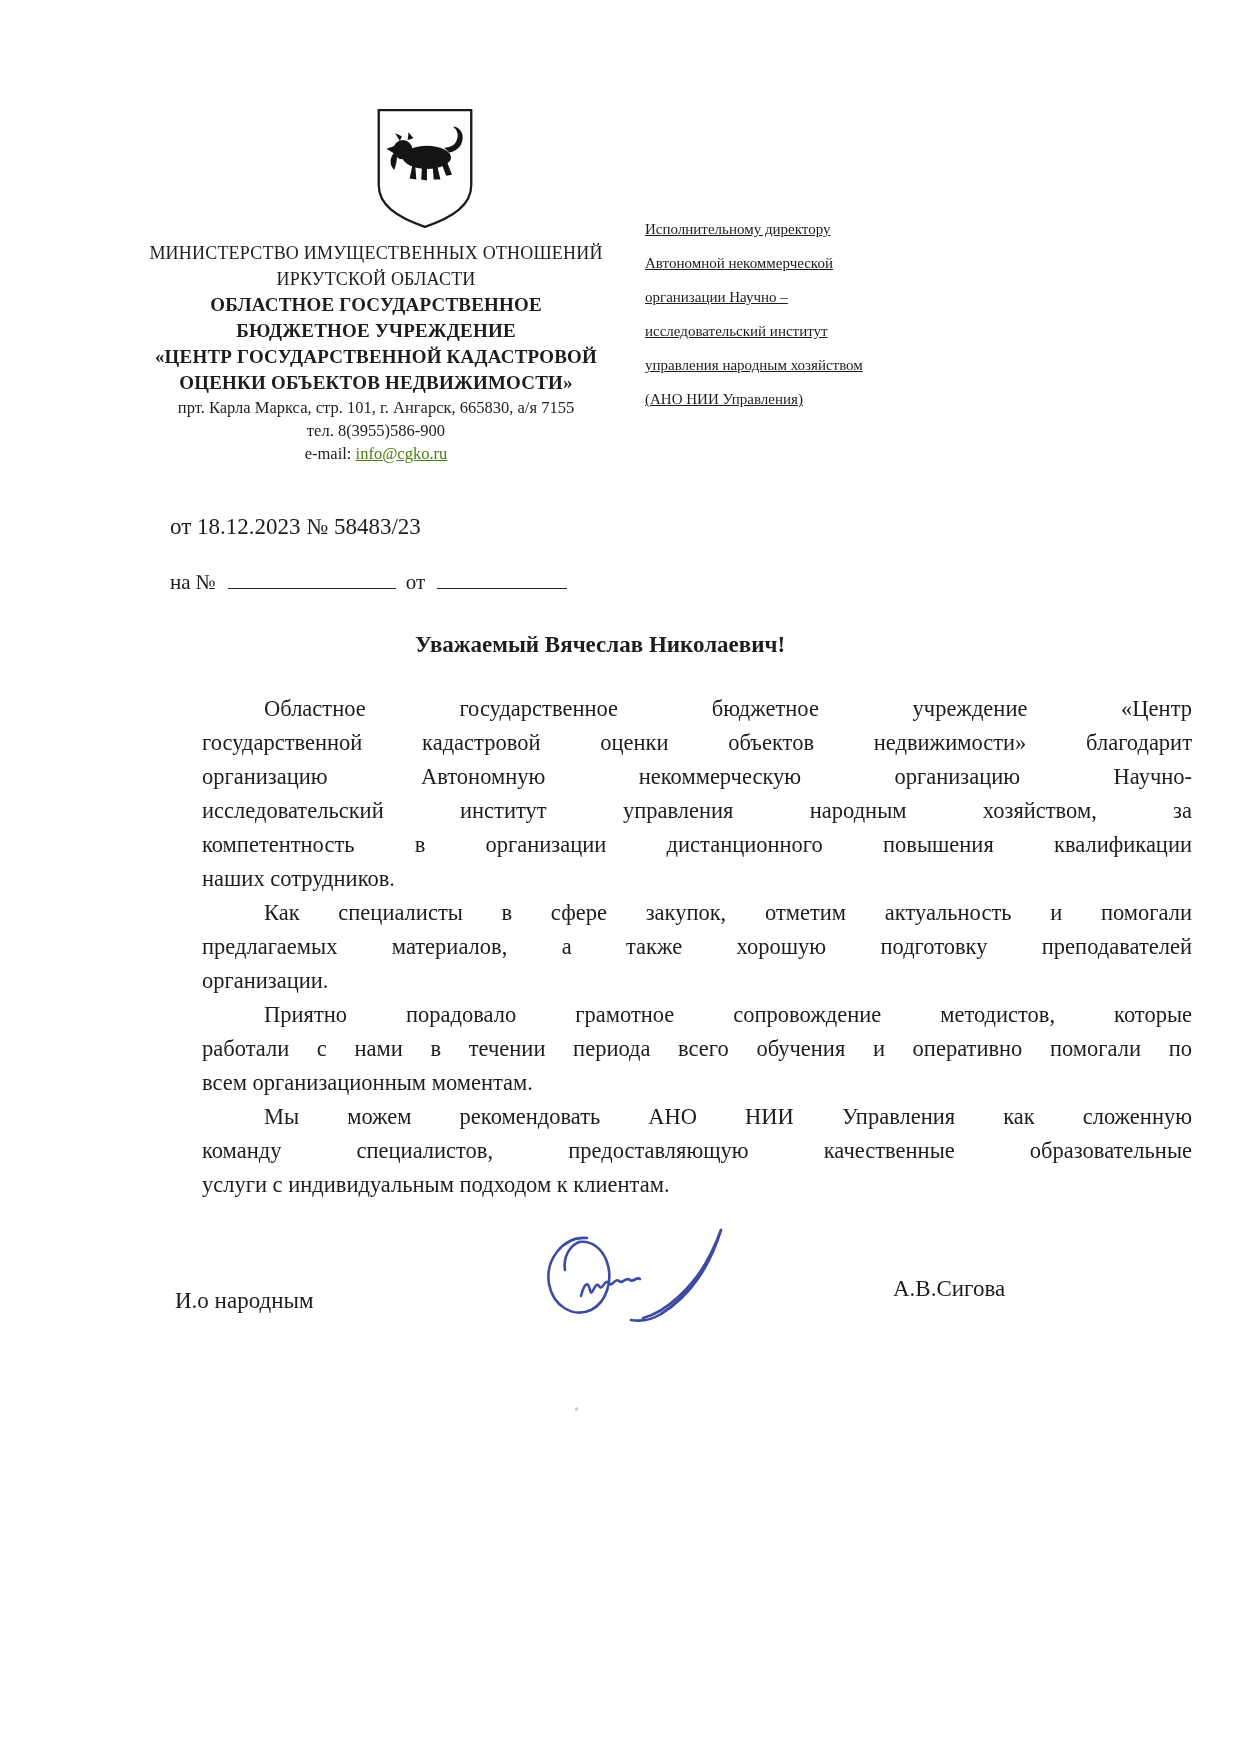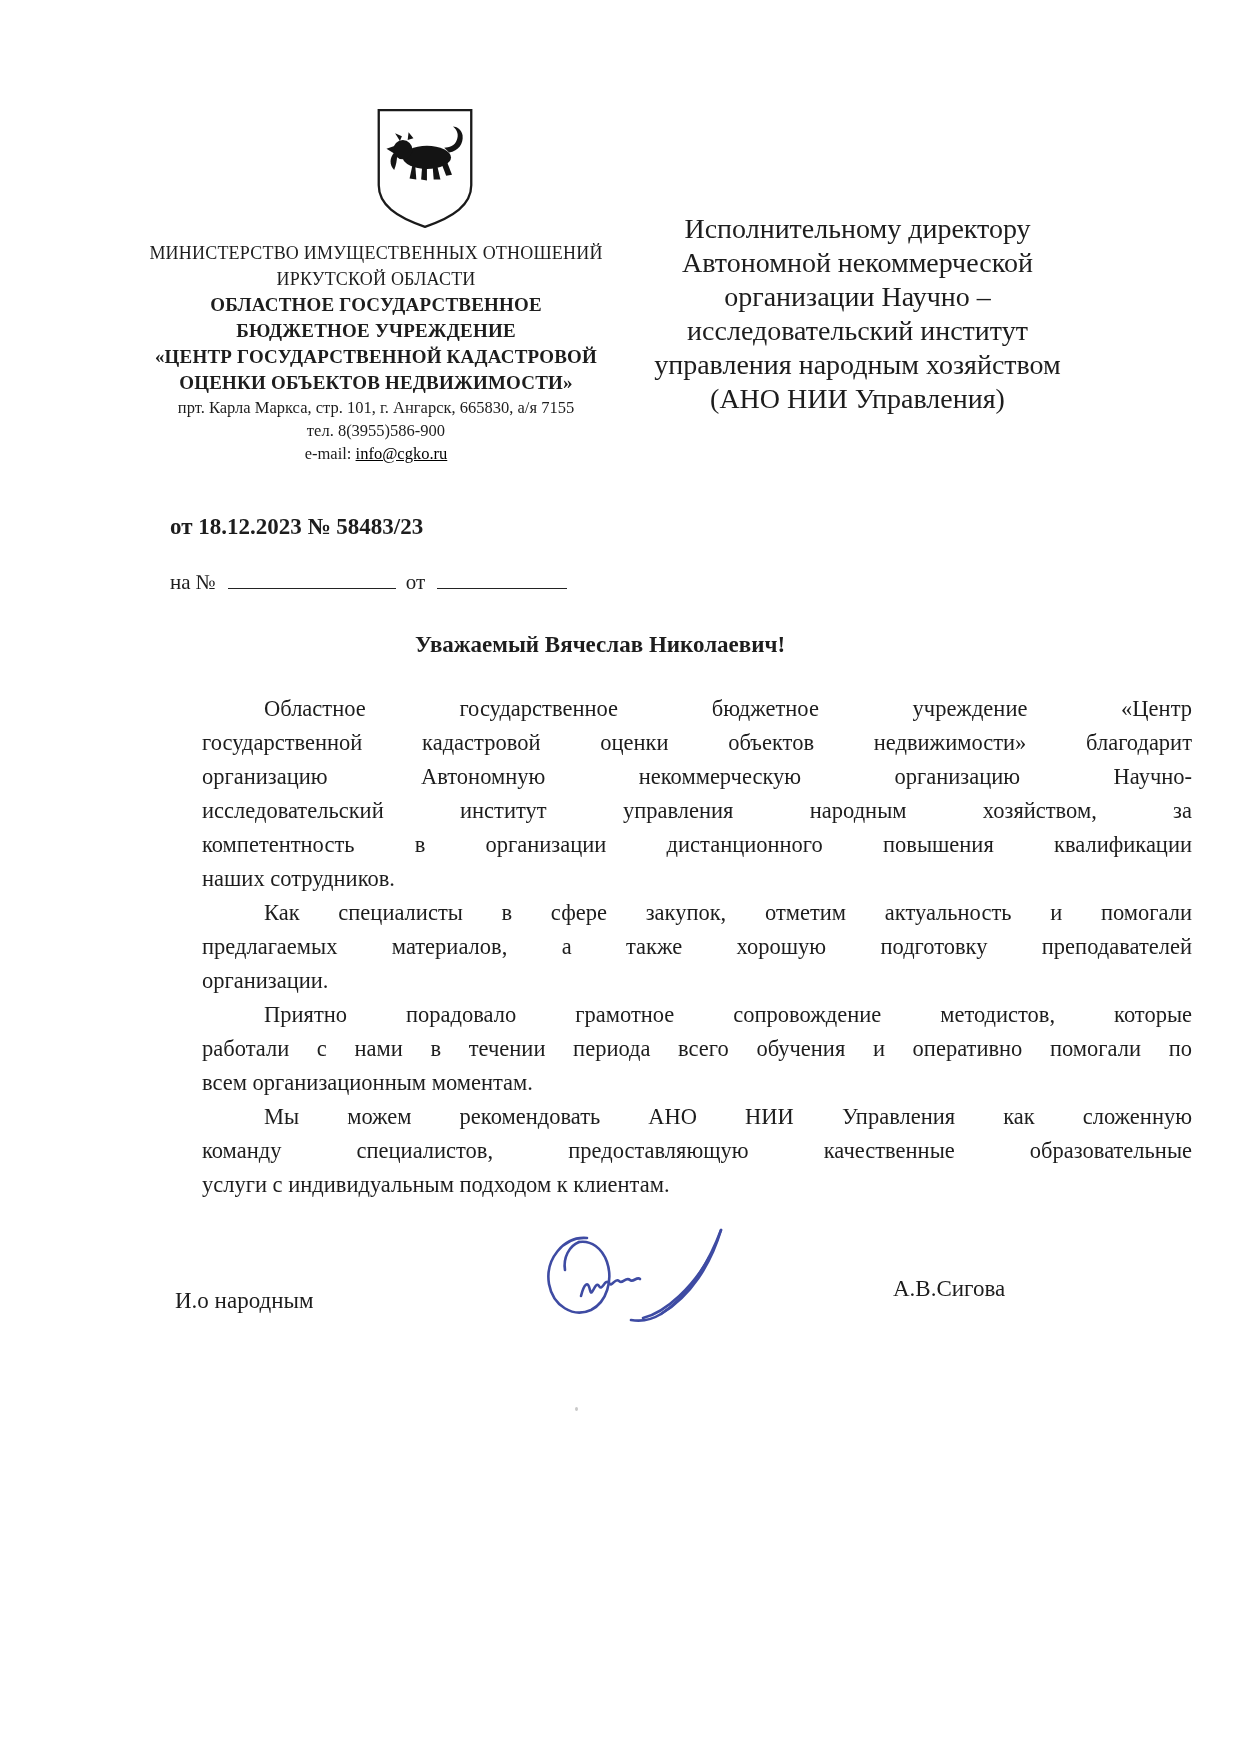--- a/index.html
+++ b/index.html
@@ -10,25 +10,25 @@
     font-family:"Liberation Serif","DejaVu Serif",serif;
     color:#1d1d1d;
     overflow:hidden;
   }
   
   .crest{position:absolute;left:372px;top:104px;width:106px;height:128px;}
   .lh-left{position:absolute;left:131px;top:240px;width:490px;text-align:center;}
   .lh-min{font-size:18px;line-height:26px;letter-spacing:.2px;}
   .lh-org{font-size:19px;line-height:26px;font-weight:bold;letter-spacing:.2px;}
   .lh-addr{font-size:16.5px;line-height:23px;text-align:center;}
-  .email{color:#000000;text-decoration:underline;cursor:pointer;margin-top:12px;}
-  .lh-right{position:absolute;left:645px;top:212px;width:425px;text-align:center;
-    font-size:28px;line-height:34px;}
+  .email{color:#4d7c0f;text-decoration:underline;cursor:pointer;margin-top:12px;}
+  .lh-right{position:absolute;left:645px;top:212px;width:425px;
+    font-size:15px;line-height:34px;text-decoration:underline;}
   
-  .ref-out{position:absolute;left:170px;top:514px;font-size:23px;font-weight:bold;}
+  .ref-out{position:absolute;left:170px;top:514px;font-size:23px;}
   .ref-in{position:absolute;left:170px;top:570px;font-size:21px;}
   .blank{display:inline-block;border-bottom:1.6px solid #232323;height:18px;
     vertical-align:baseline;margin:0 10px 0 12px;}
   .blank1{width:168px;}
   .blank2{width:130px;margin-right:0;}
   
   .salutation{position:absolute;left:120px;top:632px;width:960px;text-align:center;
     font-weight:bold;font-size:23px;}
   .body-text{position:absolute;left:170px;top:692px;width:990px;
     font-size:22.5px;line-height:34px;margin-left:32px;}

